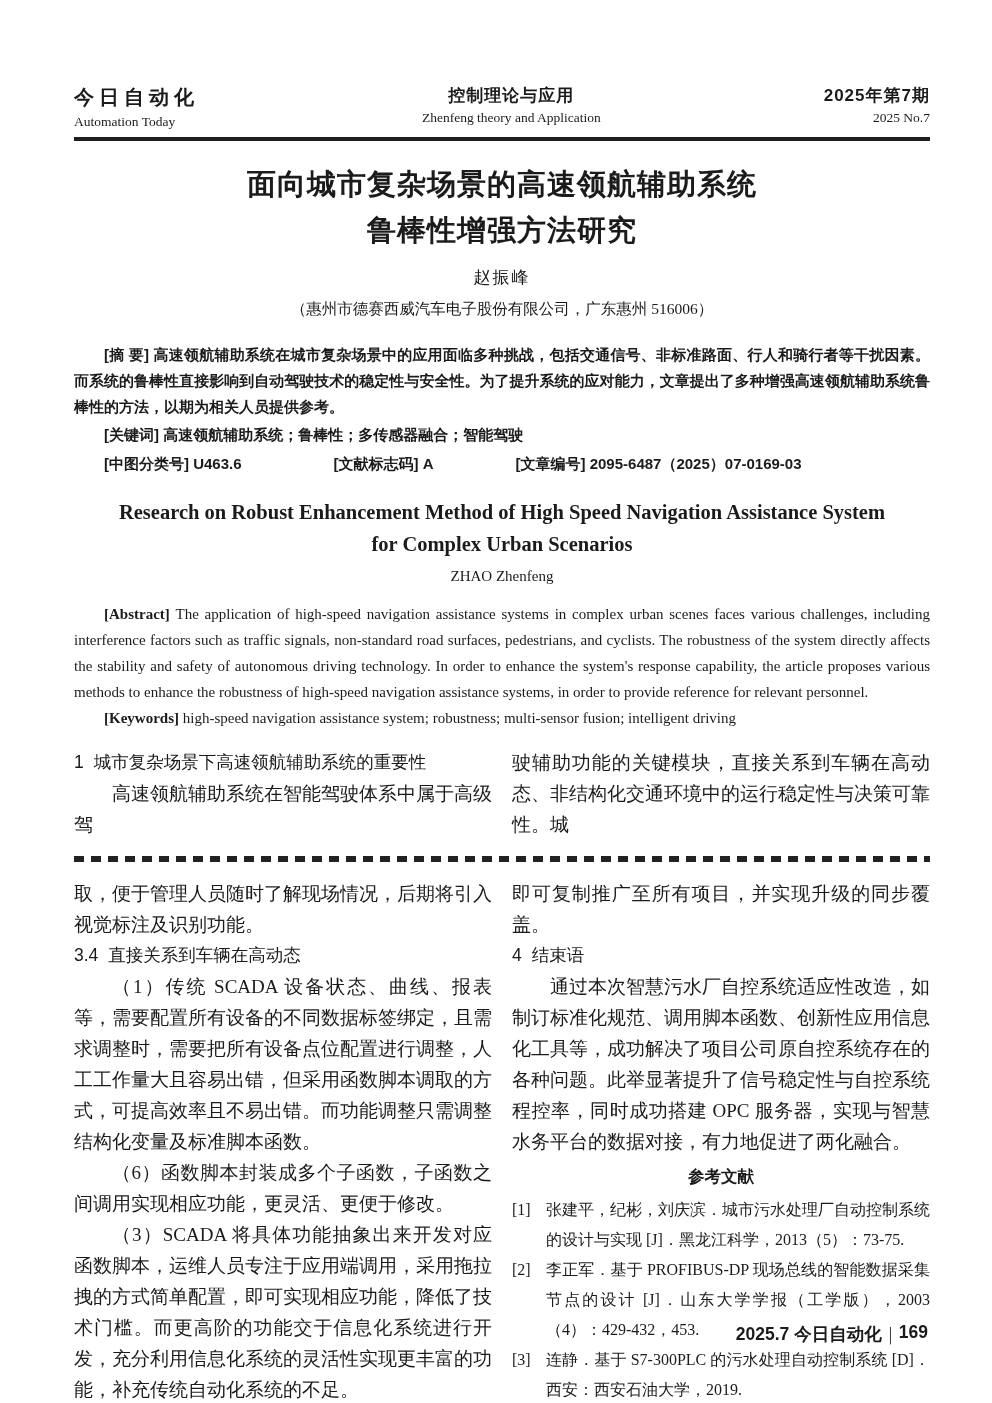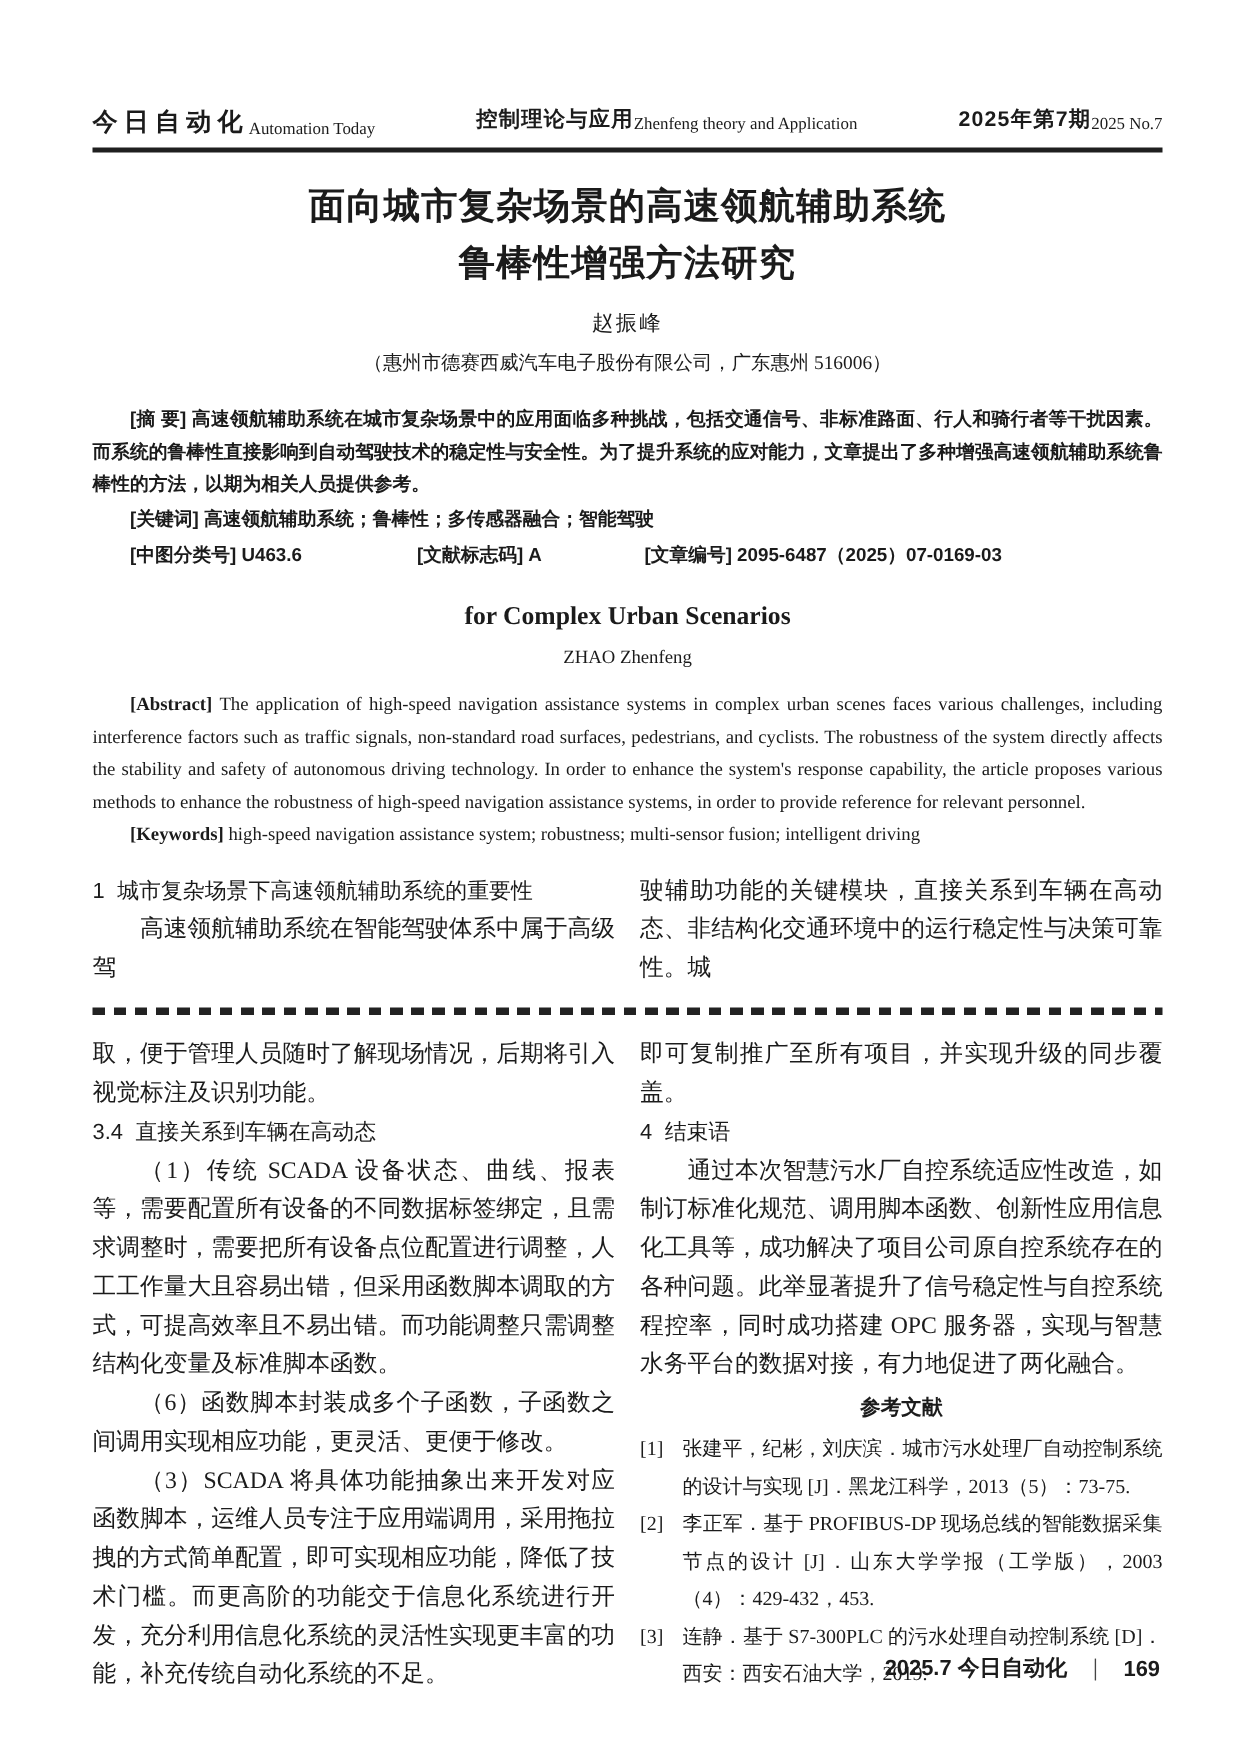--- a/index.html
+++ b/index.html
@@ -5,21 +5,21 @@
   html,body{margin:0;padding:0;}
   body{
     width:992px;height:1403px;background:#ffffff;color:#1b1b1b;
     font-family:"Liberation Serif","DejaVu Serif",serif;
     position:relative;overflow:hidden;
   }
   .page{padding:84px 62px 0 74px;}
 
   
   .jheader{display:flex;justify-content:space-between;align-items:flex-start;}
-  .jh-block{display:flex;flex-direction:row;align-items:flex-end;}
+  .jh-block{display:flex;flex-direction:column;}
   .jh-center{text-align:center;}
   .jh-right{text-align:right;}
   .jh-cn{font-family:"Liberation Sans","DejaVu Sans",sans-serif;font-weight:700;font-size:20px;letter-spacing:5px;}
   .jh-cn-sm{font-family:"Liberation Sans","DejaVu Sans",sans-serif;font-weight:700;font-size:17px;letter-spacing:1px;}
   .jh-en{font-size:13.5px;margin-top:3px;}
   .jrule{border:0;border-top:4px solid #1f1f1f;margin:7px 0 0 0;}
 
   
   .title-cn{margin-top:20px;text-align:center;
     font-family:"Liberation Sans","DejaVu Sans",sans-serif;
@@ -59,21 +59,21 @@
   .ref-head{font-family:"Liberation Sans","DejaVu Sans",sans-serif;font-weight:700;
     font-size:16.5px;text-align:center;margin:4px 0 4px 0;line-height:30px;}
   .ref-list{list-style:none;margin:0;padding:0;font-size:16px;line-height:30px;}
   .ref-item{display:flex;}
   .ref-num{flex:0 0 34px;}
   .ref-text{flex:1;text-align:justify;}
 
   
   .footer{position:absolute;top:1322px;right:64px;
     font-family:"Liberation Sans","DejaVu Sans",sans-serif;font-weight:700;font-size:17.5px;
-    display:flex;align-items:flex-end;gap:14px;}
+    display:flex;align-items:flex-start;}
   .footer .bar{font-weight:400;color:#444;}
 </style>
 </head>
 <body>
 
 <div class="page">
 
   <div class="jheader">
     <div class="jh-block">
       <span class="jh-cn">今日自动化</span>
@@ -101,20 +101,21 @@
     <p class="fm-para">[摘  要] 高速领航辅助系统在城市复杂场景中的应用面临多种挑战，包括交通信号、非标准路面、行人和骑行者等干扰因素。而系统的鲁棒性直接影响到自动驾驶技术的稳定性与安全性。为了提升系统的应对能力，文章提出了多种增强高速领航辅助系统鲁棒性的方法，以期为相关人员提供参考。</p>
     <p class="fm-line">[关键词] 高速领航辅助系统；鲁棒性；多传感器融合；智能驾驶</p>
     <div class="fm-class">
       <span>[中图分类号] U463.6</span>
       <span class="seg2">[文献标志码] A</span>
       <span class="seg3">[文章编号] 2095-6487（2025）07-0169-03</span>
     </div>
   </div>
 
   <div class="title-en">
+    <div>Research on Robust Enhancement Method of High Speed Navigation Assistance System</div>
     <div>for Complex Urban Scenarios</div>
   </div>
   <div class="author-en">ZHAO Zhenfeng</div>
   <div class="abstract-en">
     <p><span class="label-b">[Abstract] </span><span>The application of high-speed navigation assistance systems in complex urban scenes faces various challenges, including interference factors such as traffic signals, non-standard road surfaces, pedestrians, and cyclists. The robustness of the system directly affects the stability and safety of autonomous driving technology. In order to enhance the system's response capability, the article proposes various methods to enhance the robustness of high-speed navigation assistance systems, in order to provide reference for relevant personnel.</span></p>
     <p><span class="label-b">[Keywords] </span><span>high-speed navigation assistance system; robustness; multi-sensor fusion; intelligent driving</span></p>
   </div>
 
   <div class="twocol">
     <div class="col">

